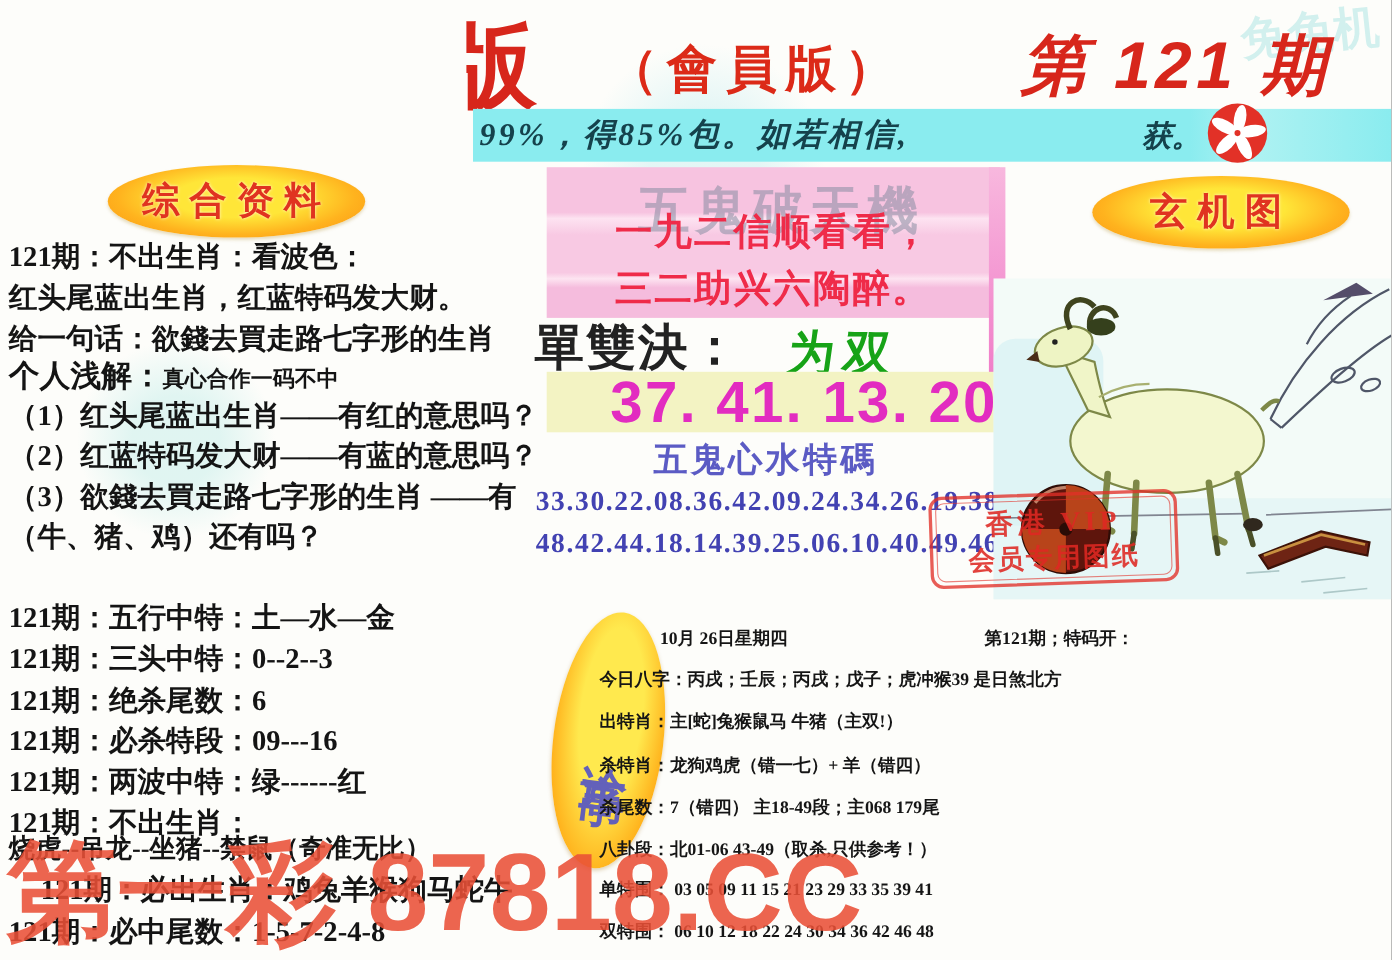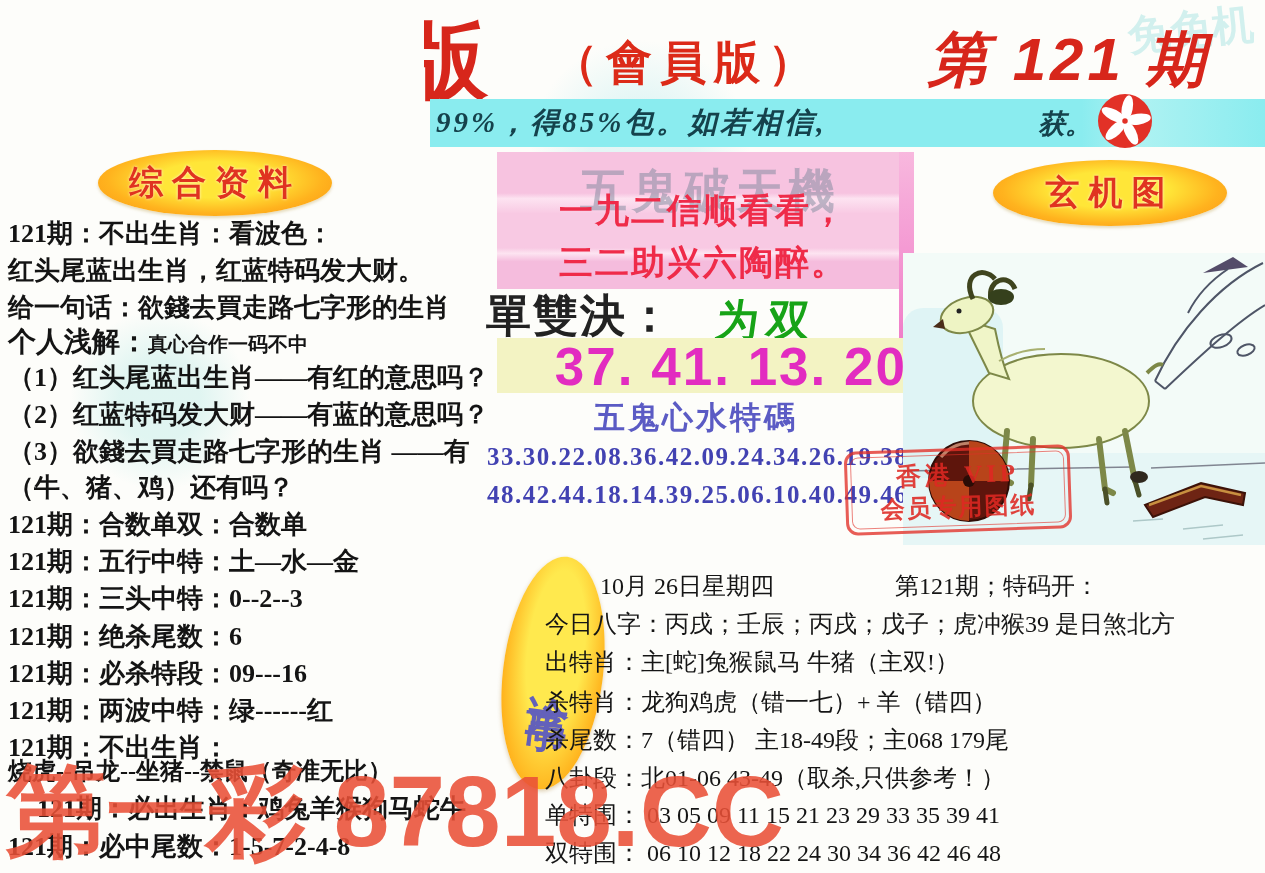--- a/index.html
+++ b/index.html
@@ -53,21 +53,21 @@
   .stamp .s1{font-size:25px;font-weight:900;color:rgba(222,40,34,.88);letter-spacing:4px;}
   .stamp .s2{font-size:24px;font-weight:900;color:rgba(222,40,34,.88);letter-spacing:2px;}
   
   .illus{left:903px;top:253px;width:362px;height:292px;}
   
   .ribbon{left:503px;top:556px;width:100px;height:234px;border-radius:50%;transform:rotate(7deg);
     background:radial-gradient(ellipse at 50% 40%, #ffe94e 0 40%, #ffb41e 72%, #f8881a 100%);
     display:flex;align-items:center;justify-content:center;box-shadow:0 2px 4px rgba(150,100,0,.3);}
   .ribbon .t{writing-mode:vertical-rl;font-size:42px;font-weight:900;color:#5353c6;letter-spacing:6px;opacity:.9;}
   
-  .detail{left:545px;font-size:24px;font-weight:400;color:#151515;white-space:nowrap;}
+  .detail{left:545px;font-size:16px;font-weight:700;color:#151515;white-space:nowrap;}
   
   .watermark{left:6px;top:756px;font-size:100px;font-weight:900;color:rgba(233,80,55,.88);
     font-family:"Liberation Sans","DejaVu Sans",sans-serif;white-space:nowrap;letter-spacing:0px;line-height:110px;}
   
   .scrib{color:rgba(80,200,200,.55);font-weight:700;}
 </style>
 </head>
 <body>
 
 <div class="page">
@@ -108,21 +108,20 @@
   <div class="abs ltxt" style="top:216px;">121期：不出生肖：看波色：</div>
   <div class="abs ltxt" style="top:253px;">红头尾蓝出生肖，红蓝特码发大财。</div>
   <div class="abs ltxt" style="top:290px;">给一句话：欲錢去買走路七字形的生肖</div>
   <div class="abs ltxt" style="top:323px;">
     <span style="font-size:28px;font-weight:800;">个人浅解：</span><span class="small-note">真心合作一码不中</span>
   </div>
   <div class="abs ltxt" style="top:360px;">（1）红头尾蓝出生肖——有红的意思吗？</div>
   <div class="abs ltxt" style="top:397px;">（2）红蓝特码发大财——有蓝的意思吗？</div>
   <div class="abs ltxt" style="top:434px;">（3）欲錢去買走路七字形的生肖 ——有</div>
   <div class="abs ltxt" style="top:470px;">（牛、猪、鸡）还有吗？</div>
-  <div class="abs ltxt" style="top:507px;">121期：合数单双：合数单</div>
   <div class="abs ltxt" style="top:544px;">121期：五行中特：土—水—金</div>
   <div class="abs ltxt" style="top:581px;">121期：三头中特：0--2--3</div>
   <div class="abs ltxt" style="top:619px;">121期：绝杀尾数：6</div>
   <div class="abs ltxt" style="top:656px;">121期：必杀特段：09---16</div>
   <div class="abs ltxt" style="top:693px;">121期：两波中特：绿------红</div>
   <div class="abs ltxt" style="top:730px;">121期：不出生肖：</div>
   <div class="abs ltxt" style="top:755px;font-size:24px;">烧虎--吊龙--坐猪--禁鼠（奇准无比）</div>
   <div class="abs ltxt" style="top:791px;margin-left:29px;">121期：必出生肖：鸡兔羊猴狗马蛇牛</div>
   <div class="abs ltxt" style="top:829px;">121期：必中尾数：1-5-7-2-4-8</div>
 

